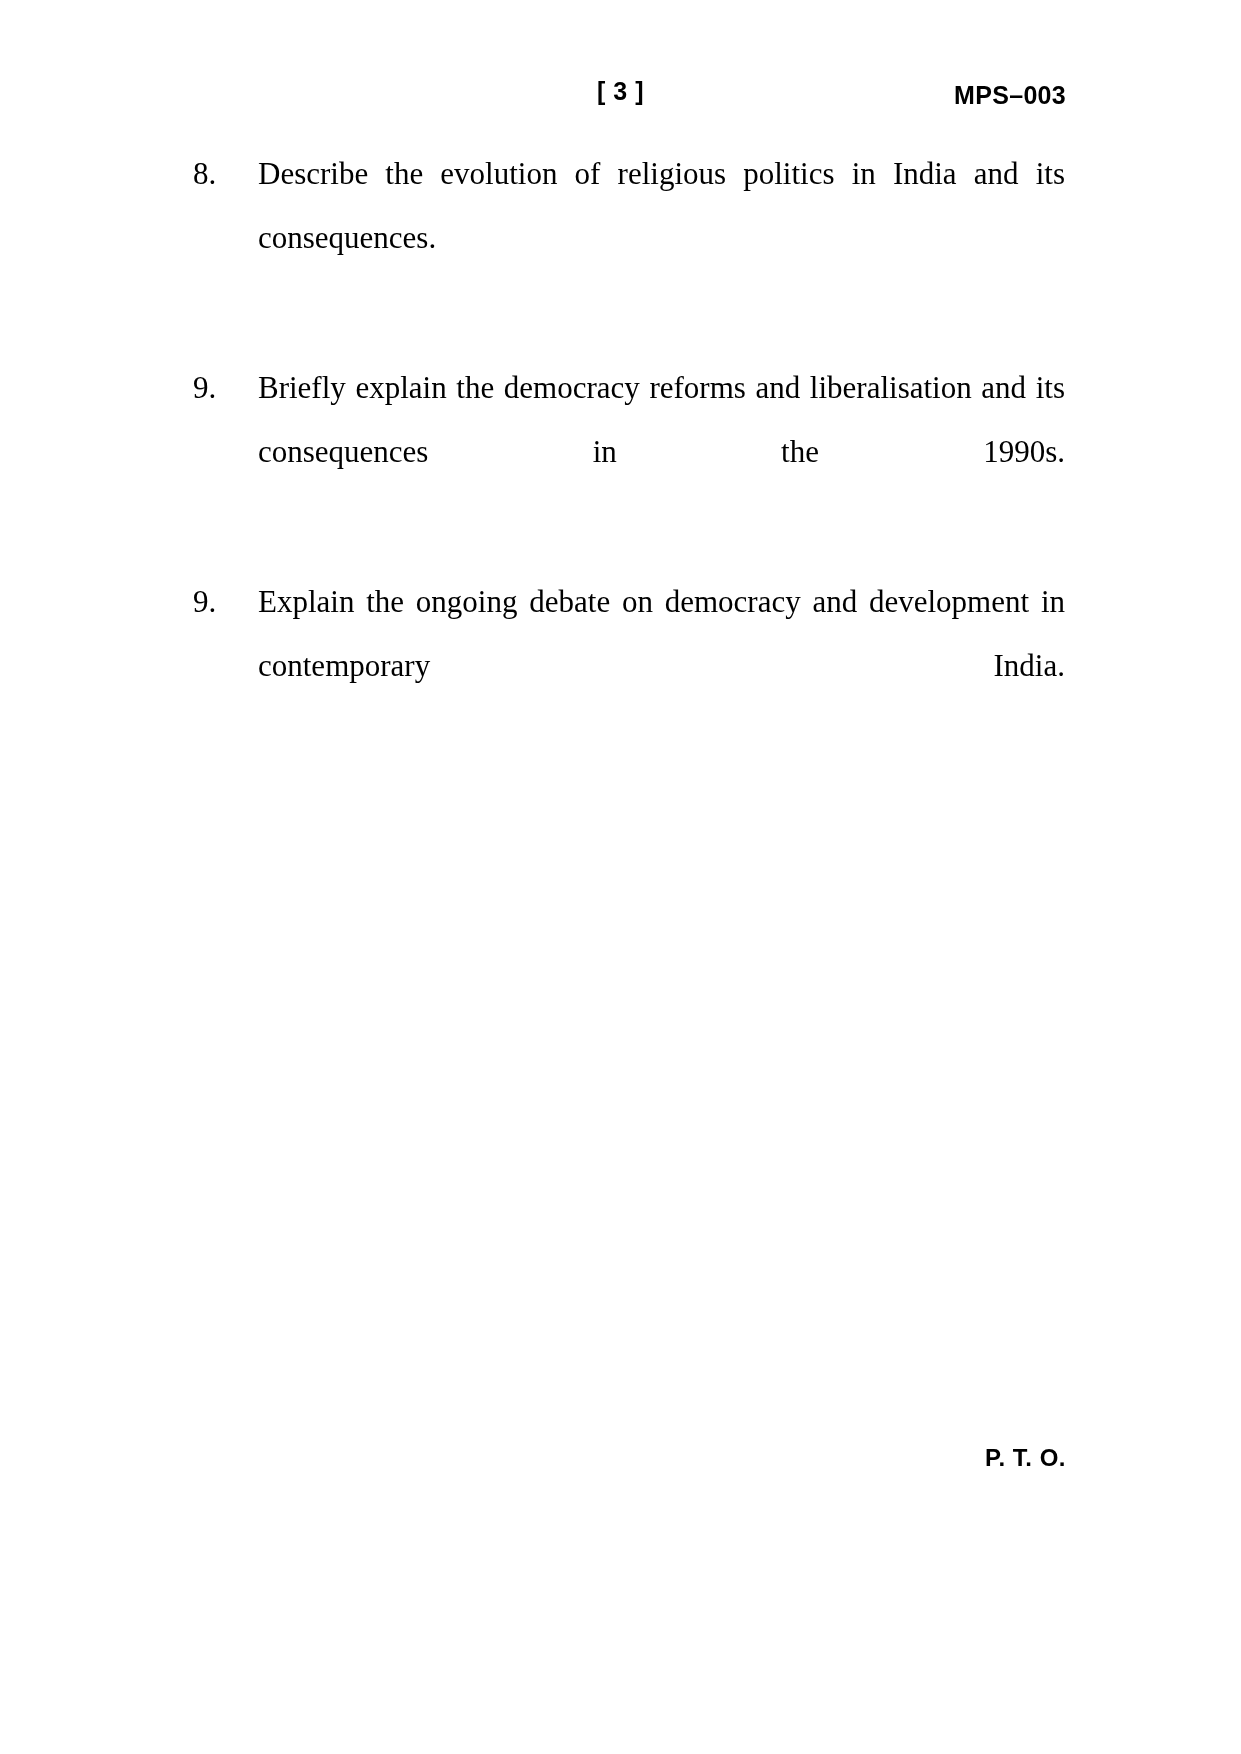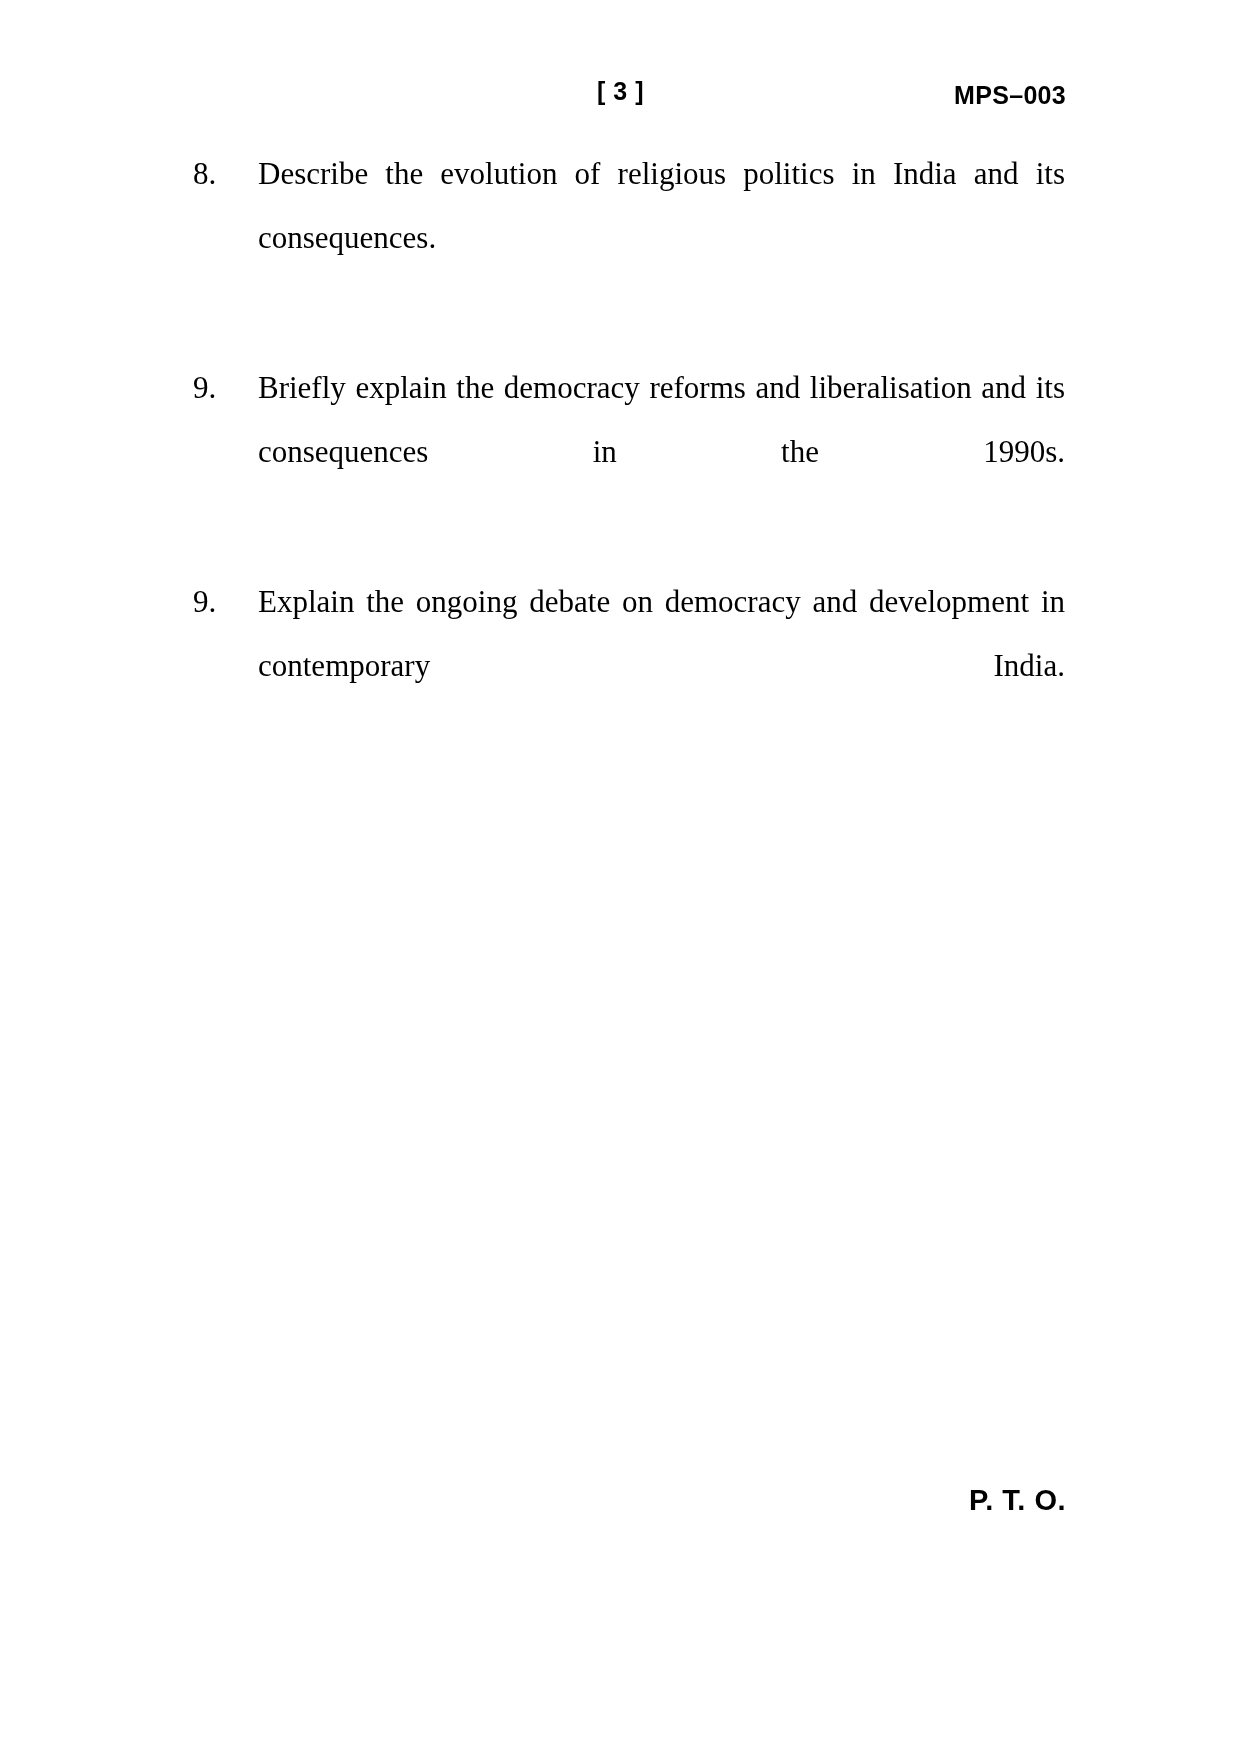--- a/index.html
+++ b/index.html
@@ -93,25 +93,24 @@
     right: 175px;
     top: 1440px;
     height: 40px;
   }
   .footer-pto {
     position: absolute;
     right: 0;
     top: 0;
     font-family: "Liberation Sans", sans-serif;
     font-weight: bold;
-    font-size: 29px;
+    font-size: 24px;
     line-height: 36px;
     letter-spacing: 0.5px;
     white-space: pre;
-    margin-top: 42px;
   }
 </style>
 </head>
 <body>
 
 <div class="page">
 
   <div class="page-header">
     <div class="header-page-number">[ 3 ]</div>
     <div class="header-code">MPS–003</div>

